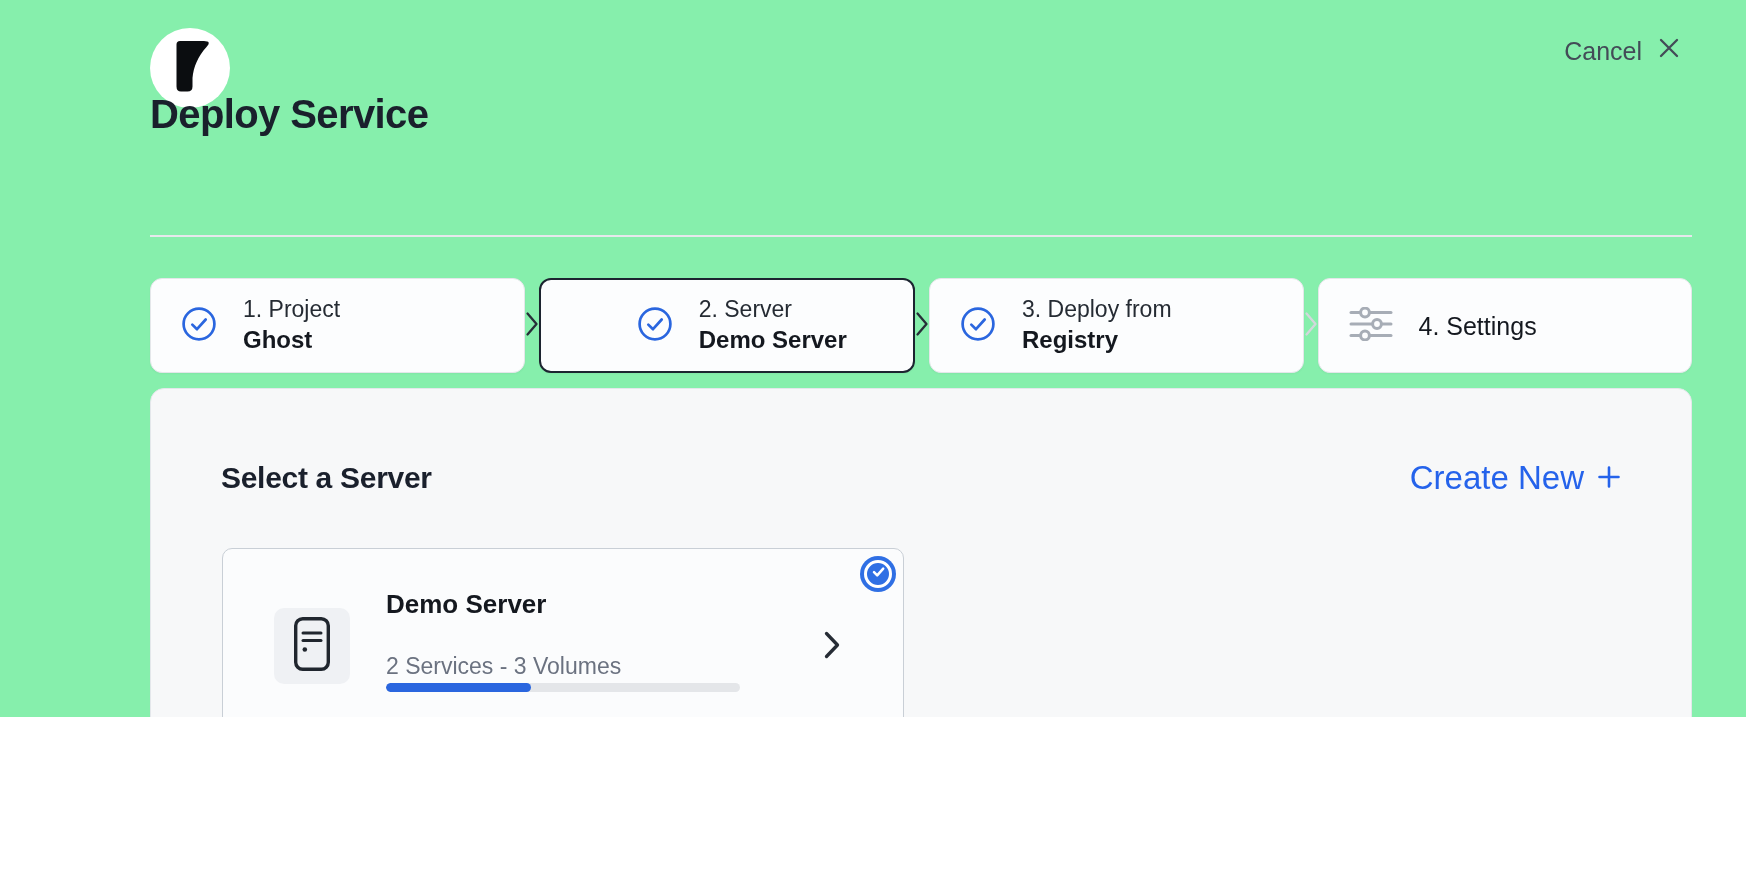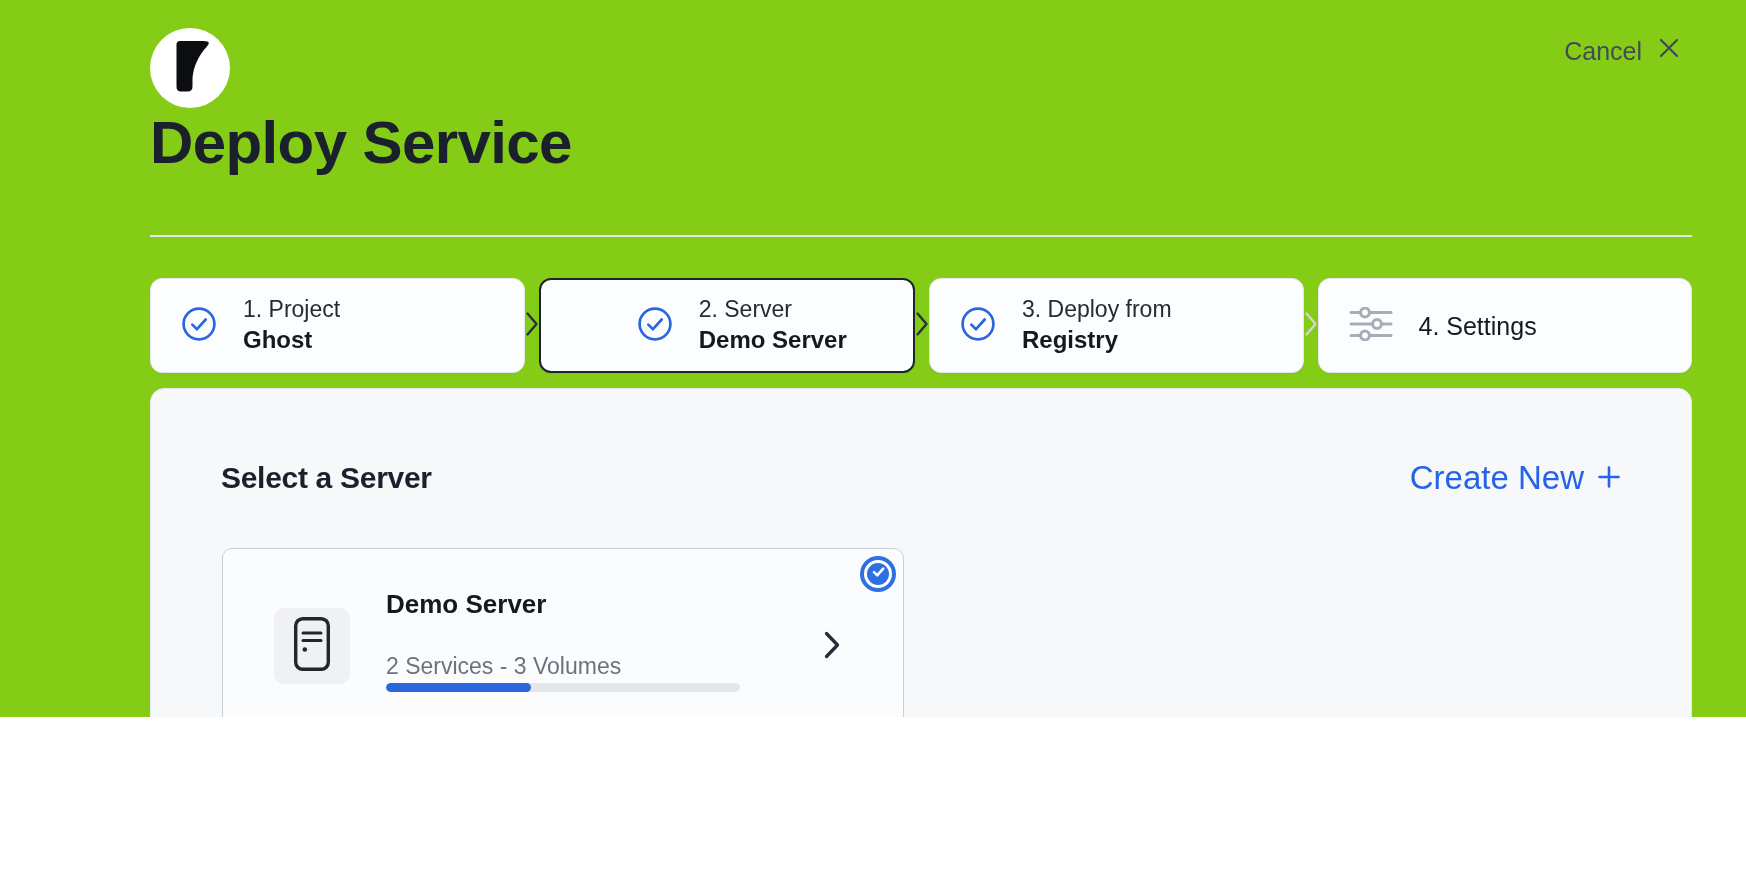--- a/index.html
+++ b/index.html
@@ -1,25 +1,25 @@
 <!DOCTYPE html>
 <html><head>
 <meta charset="utf-8">
 <style>
   * { margin:0; padding:0; box-sizing:border-box; }
   html,body { width:1746px; height:882px; }
   body { font-family:"Liberation Sans", sans-serif; }
-  .page { position:relative; width:1746px; height:717px; background:#84cc16; overflow:hidden; }
+  .page { position:relative; width:1746px; height:717px; background:#86efac; overflow:hidden; }
 
   
   .logo { position:absolute; left:150px; top:28px; width:80px; height:80px; border-radius:50%;
           background:#ffffff; display:flex; align-items:center; justify-content:center; }
   .cancel { position:absolute; top:34px; right:64px; height:34px; display:flex; align-items:center;
             gap:14px; color:#434b57; font-size:25px; cursor:pointer; }
-  .page-title { position:absolute; left:150px; top:108px; font-size:60px; font-weight:700;
+  .page-title { position:absolute; left:150px; top:92px; font-size:40px; font-weight:700;
                 color:#1a202c; letter-spacing:-0.6px; }
   .divider { position:absolute; left:150px; top:235px; width:1542px; height:2px; background:#e6e8ec; }
 
   
   .stepper { position:absolute; left:150px; top:278px; width:1542px; height:95px; display:flex; }
   .chip { flex:1 1 0; background:#fcfdfe; border:1.5px solid #e4e7ea; border-radius:12px;
           display:flex; align-items:center; padding-left:30px; gap:26px; cursor:pointer;
           box-shadow:0 1px 2px rgba(20,30,45,0.04); min-width:0; }
   .chip.active { border:2.5px solid #1c2430;justify-content:center; }
   .step-text { display:flex; flex-direction:column; gap:4px; }

